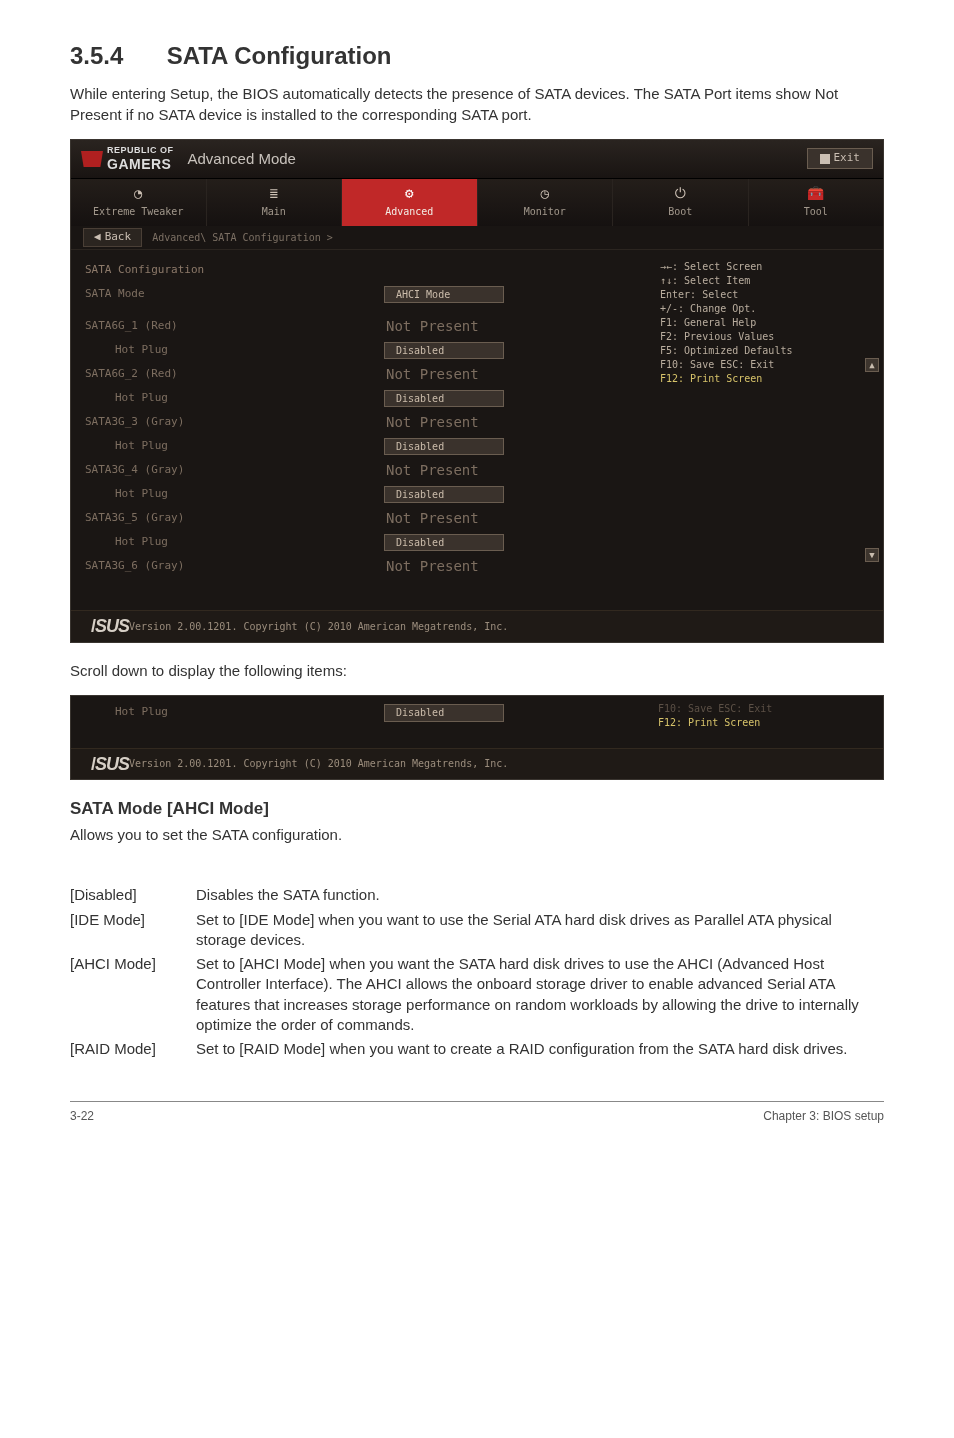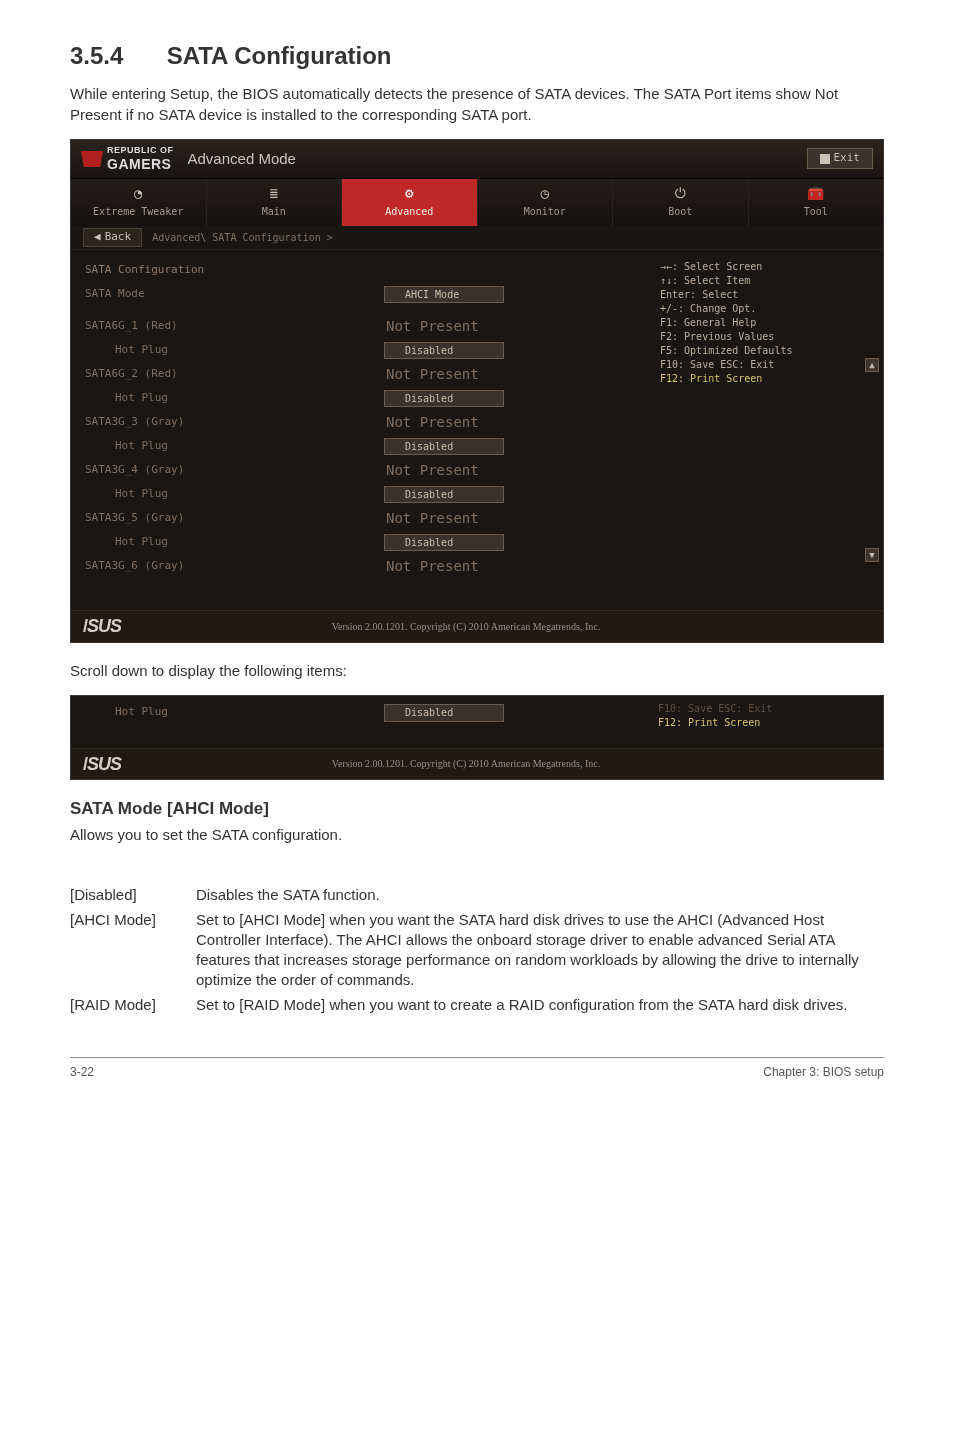--- a/index.html
+++ b/index.html
@@ -73,37 +73,37 @@
   }
   .help-lines div { color:#b9ad9e; }
   .help-lines .hl-yellow { color:#d7c36a; }
 
   .cfg-row { display:flex; align-items:center; padding:3px 14px; height:24px; position:relative; }
   .cfg-row .label { flex:1; color:#7d6e60; }
   .cfg-row.head .label { color:#8d7a6a; }
   .cfg-row .value-slot { width:250px; display:flex; align-items:center; }
   .val-box {
     background:#3a322c; border:1px solid #6a5d50; color:#cbbcab;
-    padding:1px 20px; min-width:120px; font-size:10px;
+    padding:1px 11px; min-width:120px; font-size:10px;
   }
   .val-plain { color:#7d6e60; font-size:14px; padding-left:2px; }
   .indent { padding-left:30px; }
 
   .scroll-rail { position:absolute; right:4px; top:108px; bottom:48px; width:14px; display:flex; flex-direction:column; align-items:center; justify-content:space-between; }
   .scroll-btn { width:14px; height:14px; background:#3d352e; border:1px solid #6a5d50; color:#c8bcae; font-size:9px; display:flex; align-items:center; justify-content:center; }
 
   .bios-footer {
     display:flex; align-items:center; justify-content:space-between;
     background:#1f1a16; border-top:1px solid #32291f;
-    padding:3px 12px;
+    padding:3px 20px;
     color:#7c7064; font-size:10px;
   }
   .asus-logo { font-family:Arial,sans-serif; font-weight:bold; font-style:italic; font-size:18px; color:#d6cfc6; letter-spacing:-1px; }
   .asus-logo .slash{ font-style:normal; }
-  .bios-footer .copy { flex:1; text-align:center; color:#9b8d7d;font-family:Liberation Serif, serif; }
+  .bios-footer .copy { flex:1; color:#9b8d7d; }
 
   
   .bios.small .bios-left { padding:6px 0 2px 0; }
   .bios.small .bios-right { min-height:auto; padding:6px 10px; }
   .bios.small .cfg-row { height:22px; }
 
   
   h3.opt-head { font-size:17px; font-weight:bold; margin:4px 0 4px; }
   .opt-intro { margin-bottom:18px; }
   table.opts { border-collapse:collapse;margin-top:38px; }
@@ -332,20 +332,24 @@
 <h3 class="opt-head">SATA Mode [AHCI Mode]</h3>
 <p class="opt-intro">Allows you to set the SATA configuration.</p>
 
 <table class="opts">
   <tbody>
       <tr>
     <td class="k">[Disabled]</td>
     <td class="v">Disables the SATA function.</td>
   </tr>
   <tr>
+    <td class="k">[IDE Mode]</td>
+    <td class="v">Set to [IDE Mode] when you want to use the Serial ATA hard disk drives as Parallel ATA physical storage devices.</td>
+  </tr>
+  <tr>
     <td class="k">[AHCI Mode]</td>
     <td class="v">Set to [AHCI Mode] when you want the SATA hard disk drives to use the AHCI (Advanced Host Controller Interface). The AHCI allows the onboard storage driver to enable advanced Serial ATA features that increases storage performance on random workloads by allowing the drive to internally optimize the order of commands.</td>
   </tr>
   <tr>
     <td class="k">[RAID Mode]</td>
     <td class="v">Set to [RAID Mode] when you want to create a RAID configuration from the SATA hard disk drives.</td>
   </tr>
 </tbody>
   </table>
 

